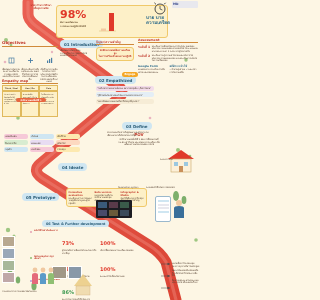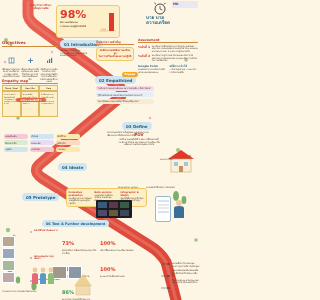--- a/index.html
+++ b/index.html
@@ -6,21 +6,21 @@
   body{
     width:200px;height:300px;overflow:hidden;
     background:#fdf6e4;
     font-family:"DejaVu Sans","Liberation Sans",sans-serif;
     position:relative;
   }
   .poster{position:absolute;inset:0;overflow:hidden;background:#fdf6e4;}
   .ribbon{position:absolute;inset:0;pointer-events:none;}
   .abs{position:absolute;}
   .ttl-osce{font-family:"DejaVu Serif","Liberation Serif",serif;font-weight:bold;color:#e0392b;}
-  .card{border-radius:3px;}
+  .card{border-radius:3px;padding-left:48px;}
   .tiny2{font-size:2.1px;line-height:1.2;color:#5b4636;}
   .stage{
     background:#cfe6f2;color:#2a5d78;font-weight:bold;
     font-size:4px;border-radius:6px;padding:1.5px 4px;
     text-align:center;white-space:nowrap;
   }
   .pct{font-weight:bold;color:#e0392b;font-size:5px;}
   .pctg{font-weight:bold;color:#3f9a52;font-size:5px;}
   .hdr-ul{border-bottom:0.6px solid #d08a3a;}
   .statcard{background:#fdf0c8;border:0.7px solid #f0c96a;border-radius:3px;}

